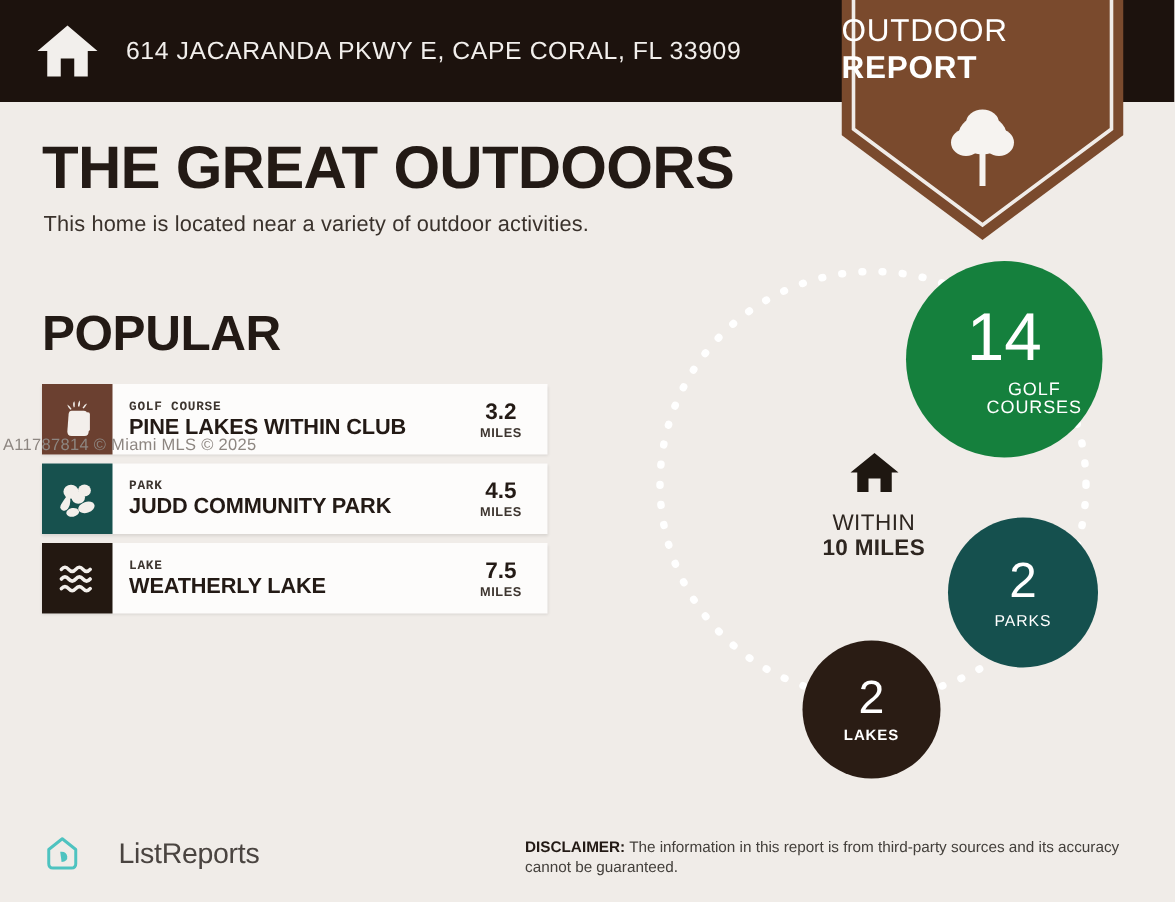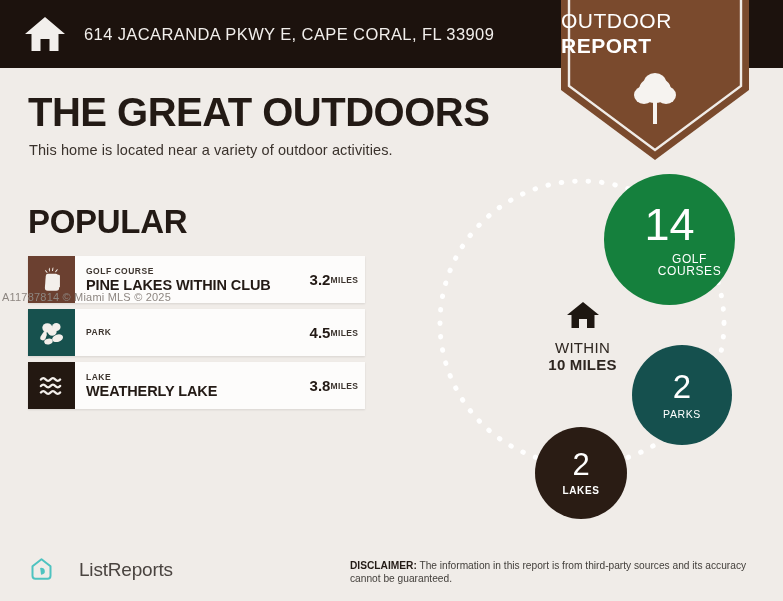--- a/index.html
+++ b/index.html
@@ -64,28 +64,28 @@
   .row-icon svg { display: block; }
   .ico-golf { background: #6b4030; }
   .ico-park { background: #17514e; }
   .ico-lake { background: #231811; }
   .row-body {
     flex: 1 1 auto; display: flex; flex-direction: column;
     justify-content: center; padding-left: 11px; overflow: hidden;
   }
   .row-cat {
     font-size: 8.5px; font-weight: 700; color: #3d352f;
-    letter-spacing: 0.5px; line-height: 11px;
+    letter-spacing: 0.5px; line-height: 11px; font-family: Liberation Mono, monospace;
   }
   .row-name {
     font-size: 14.5px; font-weight: 700; color: #231a15;
     letter-spacing: -0.1px; line-height: 17px; white-space: nowrap;
   }
   .row-dist {
-    flex: 0 0 56px; display: flex; 
+    flex: 0 0 56px; display: flex; flex-direction: column;
     align-items: center; justify-content: center; padding-right: 6px;
   }
   .row-dist-val { font-size: 15px; font-weight: 700; color: #231a15; line-height: 16px; }
   .row-dist-unit { font-size: 8.5px; font-weight: 700; color: #3d352f; letter-spacing: 0.4px; }
 
   
   .watermark {
     position: absolute; left: 2px; top: 291px;
     font-size: 11px; color: #8d8681; letter-spacing: 0.2px;
     white-space: nowrap; pointer-events: none;
@@ -211,20 +211,21 @@
             <ellipse cx="19.6" cy="8.6" rx="4.6" ry="4.3"></ellipse>
             <ellipse cx="15.2" cy="13.6" rx="4.8" ry="4.4"></ellipse>
             <path d="M9 13 q1.4 4.2 -1 8.2 q-1.6 2.6 -4.2 1.4 q-2.4 -1.2 -0.8 -4.2 q1.6 -2.8 3.6 -5.4 Z"></path>
             <ellipse cx="21" cy="20.6" rx="6" ry="3.9" transform="rotate(-18 21 20.6)"></ellipse>
             <ellipse cx="11.2" cy="24.2" rx="4.6" ry="3.1" transform="rotate(-10 11.2 24.2)"></ellipse>
           </g>
         </svg>
       </div>
       <div class="row-body">
         <div class="row-cat">PARK</div>
+        <div class="row-name">JUDD COMMUNITY PARK</div>
       </div>
       <div class="row-dist">
         <div class="row-dist-val">4.5</div>
         <div class="row-dist-unit">MILES</div>
       </div>
     </div>
 
     <div class="row">
       <div class="row-icon ico-lake">
         <svg viewBox="0 0 32 26" width="30" height="24" aria-hidden="true">
@@ -233,21 +234,21 @@
             <path d="M4 13 q2.6 -3 5.2 0 q2.6 3 5.2 0 q2.6 -3 5.2 0 q2.6 3 5.2 0"></path>
             <path d="M4 20 q2.6 -3 5.2 0 q2.6 3 5.2 0 q2.6 -3 5.2 0 q2.6 3 5.2 0"></path>
           </g>
         </svg>
       </div>
       <div class="row-body">
         <div class="row-cat">LAKE</div>
         <div class="row-name">WEATHERLY LAKE</div>
       </div>
       <div class="row-dist">
-        <div class="row-dist-val">3.8</div>
+        <div class="row-dist-val">7.5</div>
         <div class="row-dist-unit">MILES</div>
       </div>
     </div>
 
   </div>
 
   <div class="watermark">A11787814 © Miami MLS © 2025</div>
 
   <div class="diagram">
 

